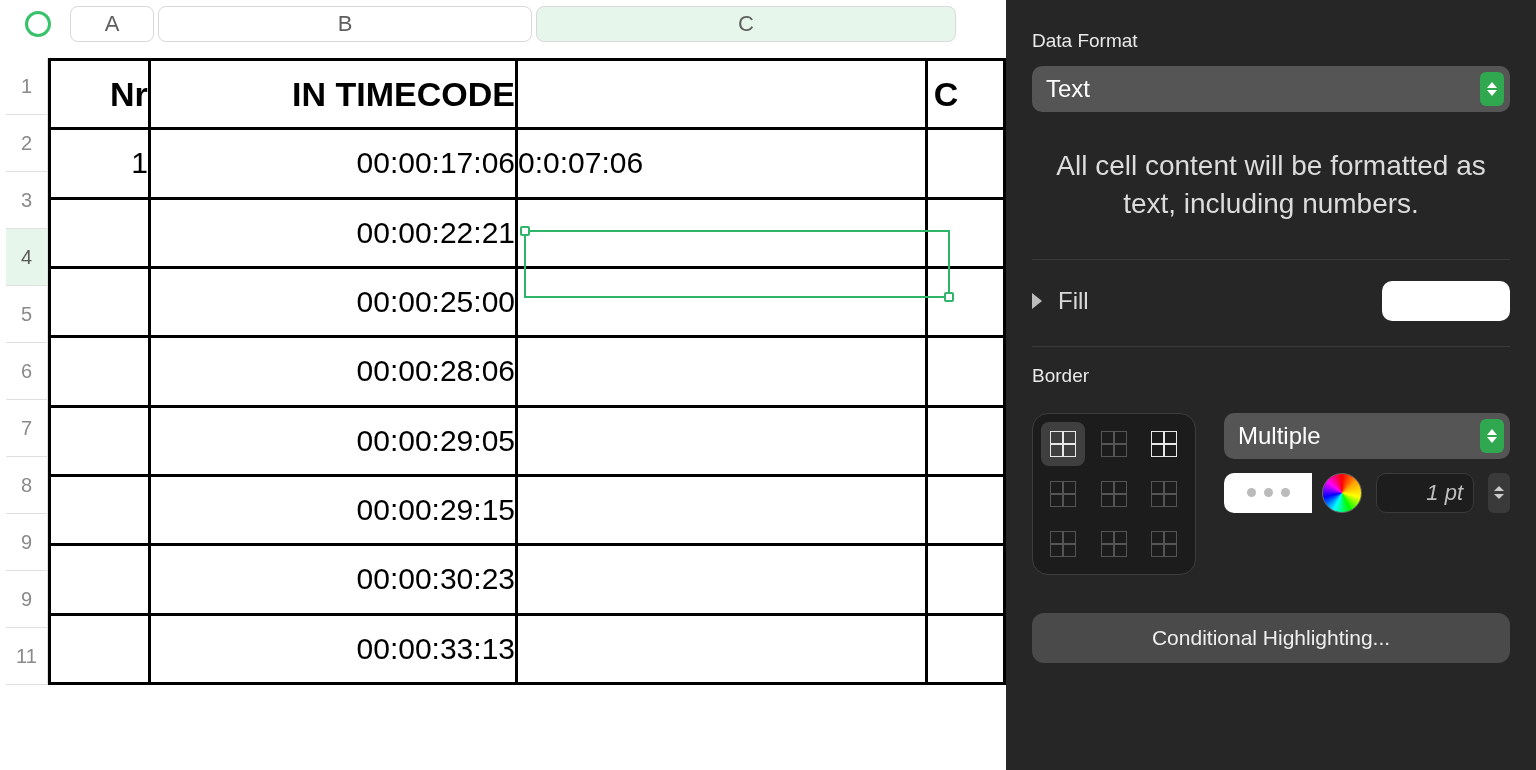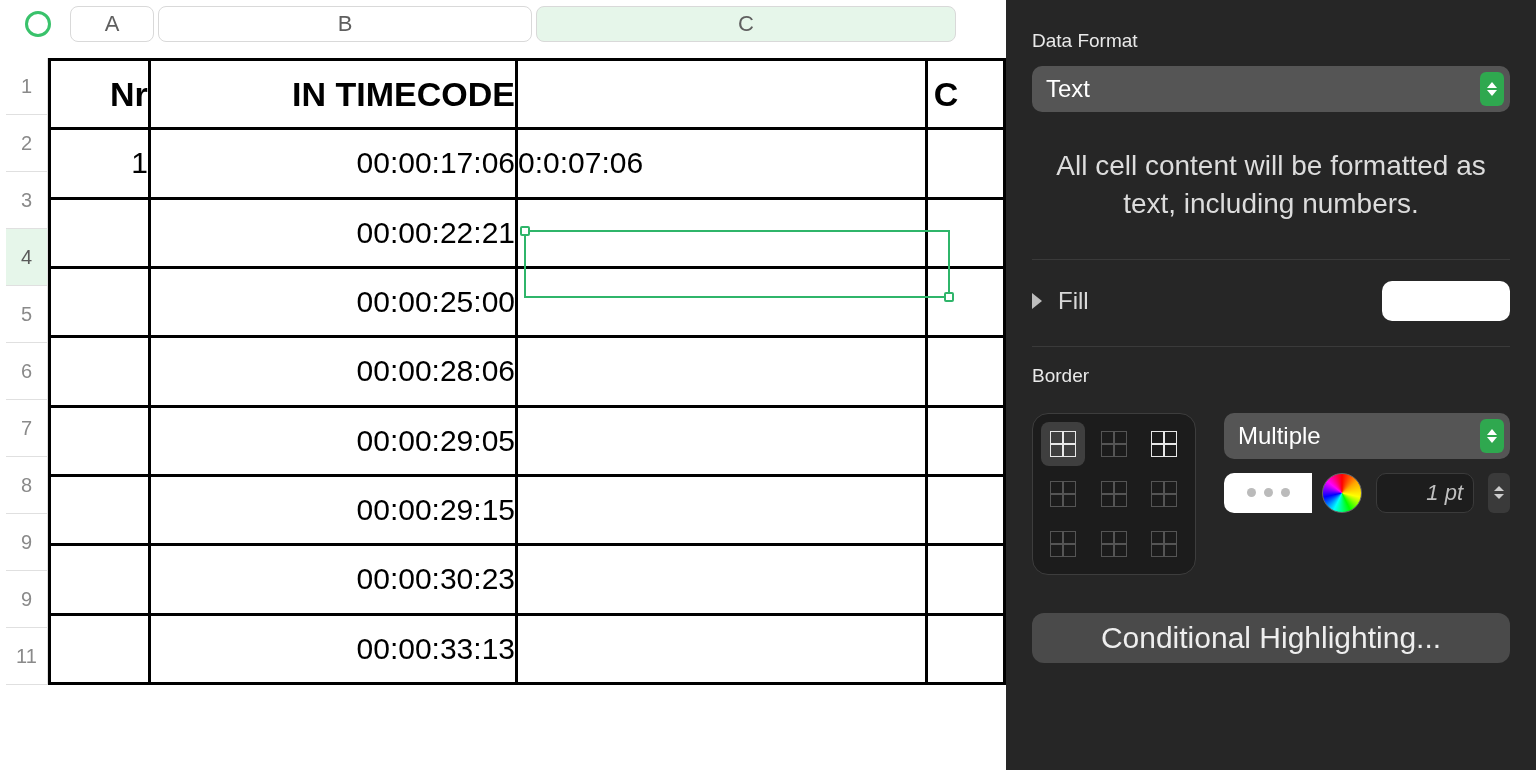--- a/index.html
+++ b/index.html
@@ -64,21 +64,21 @@
   .border-right { flex:1; display:flex; flex-direction:column; gap:14px; }
   .ptrow { display:flex; gap:14px; align-items:center; }
   .dots-swatch { background:#fff; width:88px; height:40px; border-radius:10px 0 0 10px; display:flex; align-items:center; justify-content:center; gap:8px; }
   .dots-swatch span { width:9px; height:9px; border-radius:50%; background:#bbb; }
   .color-wheel { width:40px; height:40px; border-radius:50%; background:conic-gradient(red,orange,yellow,lime,cyan,blue,magenta,red); margin-left:-4px; border:1px solid #666; }
   .ptfield { flex:1; background:#1d1d1d; border:1px solid #3b3b3b; height:40px; border-radius:10px; display:flex; align-items:center; justify-content:flex-end; padding-right:10px; color:#bfbfbf; font-style:italic; font-size:22px; }
   .mini-stepper { width:22px; height:40px; background:#3a3a3a; border-radius:6px; display:flex; flex-direction:column; align-items:center; justify-content:center; }
   .mini-stepper::before { content:""; border-left:5px solid transparent; border-right:5px solid transparent; border-bottom:5px solid #ccc; margin-bottom:3px; }
   .mini-stepper::after  { content:""; border-left:5px solid transparent; border-right:5px solid transparent; border-top:5px solid #ccc; }
 
-  .cond-btn { margin-top:38px; background:#4a4a4a; height:50px; border-radius:12px; display:flex; align-items:center; justify-content:center; font-size:30px; color:#eee; }
+  .cond-btn { margin-top:38px; background:#4a4a4a; height:50px; border-radius:12px; display:flex; align-items:center; justify-content:center; font-size:21px; color:#eee; }
 </style>
 </head>
 <body>
 
 <div class="app">
 
   <div class="sheet-area">
 
     <div class="column-headers">
       <div class="corner-cell">

